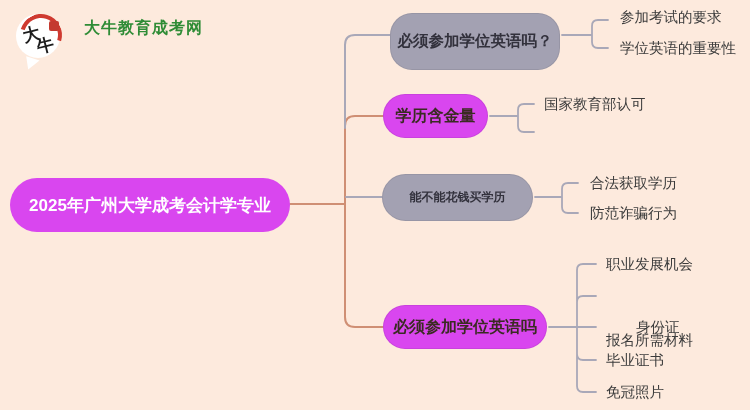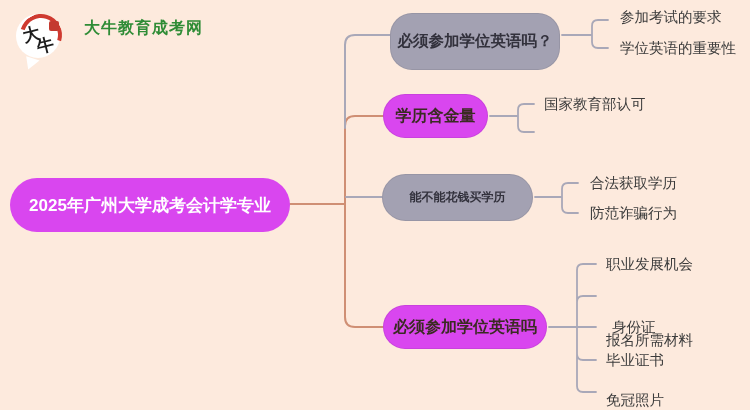--- a/index.html
+++ b/index.html
@@ -106,17 +106,17 @@
   <div class="leaf" style="left:620px; top:17px;text-align:right;">参加考试的要求</div>
   <div class="leaf" style="left:544px; top:104px;">国家教育部认可</div>
 
   <div class="leaf" style="left:620px; top:48px;">学位英语的重要性</div>
 
   <div class="leaf" style="left:590px; top:183px;">合法获取学历</div>
   <div class="leaf" style="left:590px; top:213px;">防范诈骗行为</div>
 
   <div class="leaf" style="left:606px; top:264px;">职业发展机会</div>
   <div class="leaf" style="left:606px; top:296px;margin-top:44px;">报名所需材料</div>
-  <div class="leaf" style="left:612px; top:327px;font-family:Liberation Serif, serif;">身份证</div>
+  <div class="leaf" style="left:636px; top:327px;font-family:Liberation Serif, serif;">身份证</div>
   <div class="leaf" style="left:606px; top:360px;">毕业证书</div>
-  <div class="leaf" style="left:606px; top:392px;margin-top:8px;">免冠照片</div>
+  <div class="leaf" style="left:606px; top:392px;">免冠照片</div>
 
 </div>
 
 </body></html>

